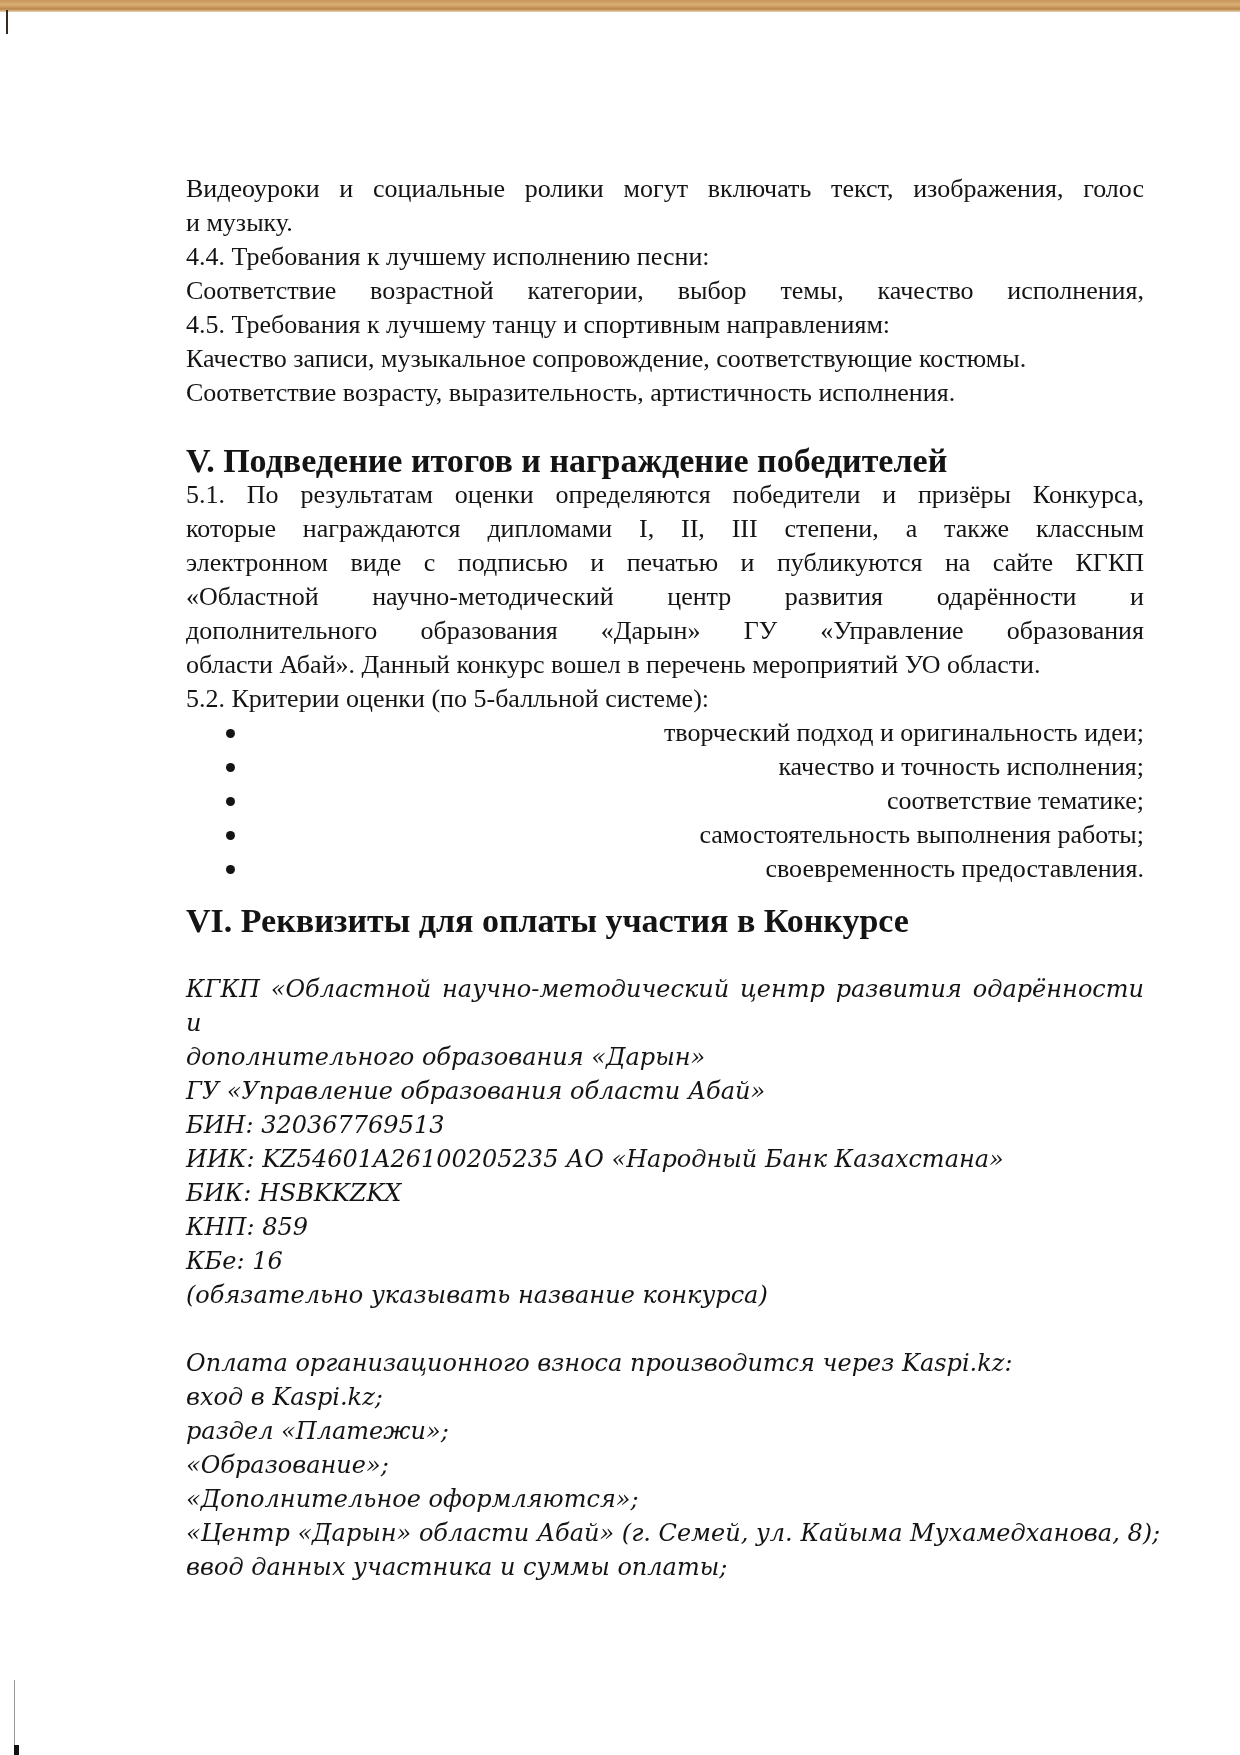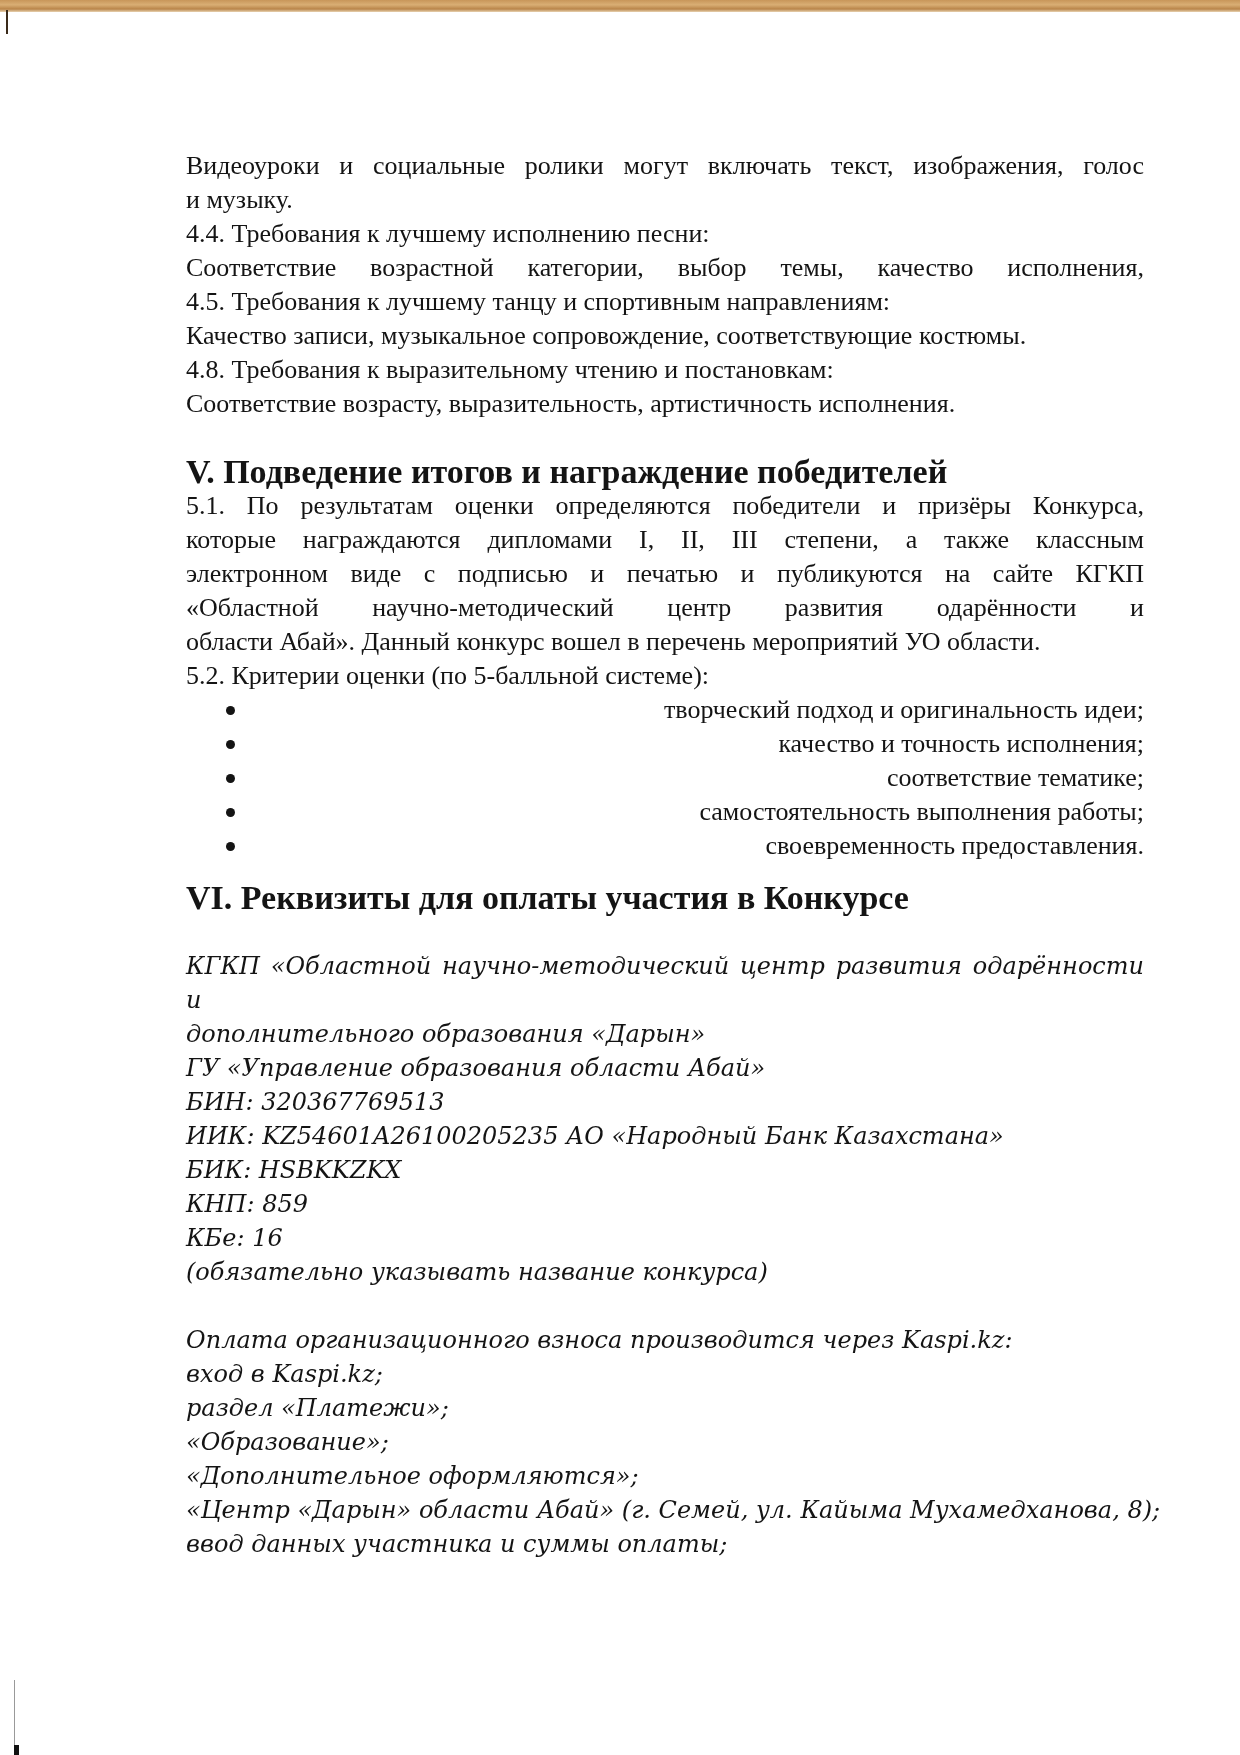--- a/index.html
+++ b/index.html
@@ -35,21 +35,21 @@
     }
     .page-edge-line {
       position: absolute;
       left: 14px; top: 1680px;
       width: 1px; height: 66px;
       background: #999;
     }
     .content {
       position: absolute;
       left: 186px;
-      top: 149px;
+      top: 172px;
       width: 958px;
     }
     .line {
       font-size: 26px;
       line-height: 34px;
       white-space: nowrap;
     }
     .justify {
       text-align: justify;
       text-align-last: justify;
@@ -102,32 +102,32 @@
 
 <div class="content">
 
   <div>
     <div class="line justify">Видеоуроки и социальные ролики могут включать текст, изображения, голос</div>
     <div class="line">и музыку.</div>
     <div class="line">4.4. Требования к лучшему исполнению песни:</div>
     <div class="line justify">Соответствие возрастной категории, выбор темы, качество исполнения,</div>
     <div class="line">4.5. Требования к лучшему танцу и спортивным направлениям:</div>
     <div class="line">Качество записи, музыкальное сопровождение, соответствующие костюмы.</div>
-    <div class="line">4.8. Требования к выразительному чтению и постановкам:</div>
     <div class="line">Соответствие возрасту, выразительность, артистичность исполнения.</div>
   </div>
 
   <div class="gap-md"></div>
 
   <div>
     <div class="heading">V. Подведение итогов и награждение победителей</div>
     <div class="line justify">5.1. По результатам оценки определяются победители и призёры Конкурса,</div>
     <div class="line justify">которые награждаются дипломами I, II, III степени, а также классным</div>
     <div class="line justify">электронном виде с подписью и печатью и публикуются на сайте КГКП</div>
     <div class="line justify">«Областной научно-методический центр развития одарённости и</div>
+    <div class="line justify">дополнительного образования «Дарын» ГУ «Управление образования</div>
     <div class="line">области Абай». Данный конкурс вошел в перечень мероприятий УО области.</div>
     <div class="line">5.2. Критерии оценки (по 5-балльной системе):</div>
     <ul class="bullets">
       <li><span class="bullet-dot"></span><span>творческий подход и оригинальность идеи;</span></li>
       <li><span class="bullet-dot"></span><span> качество и точность исполнения;</span></li>
       <li><span class="bullet-dot"></span><span>соответствие тематике;</span></li>
       <li><span class="bullet-dot"></span><span> самостоятельность выполнения работы;</span></li>
       <li><span class="bullet-dot"></span><span>своевременность предоставления.</span></li>
     </ul>
   </div>

